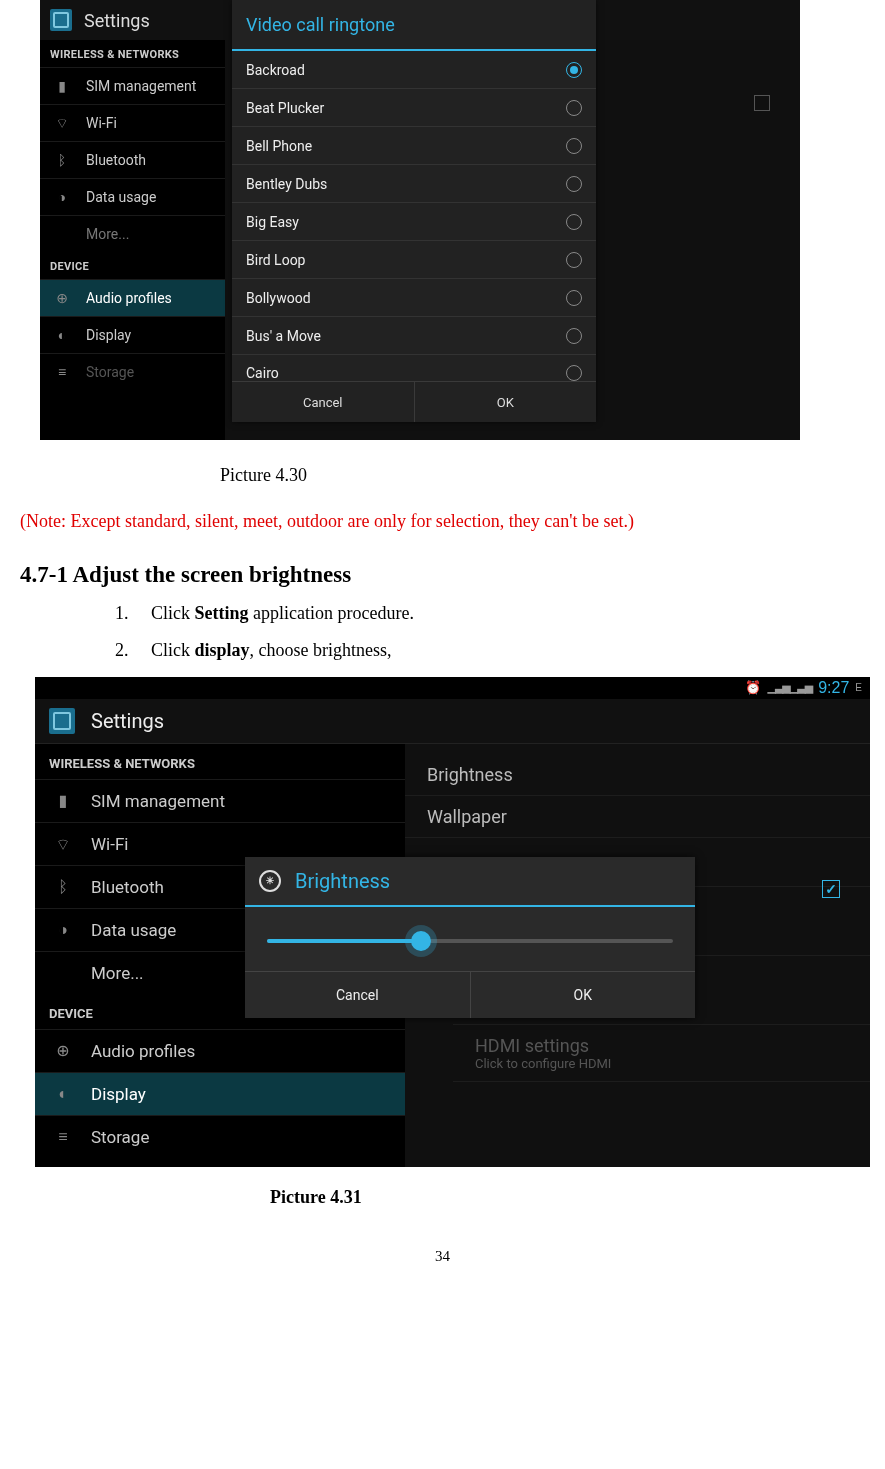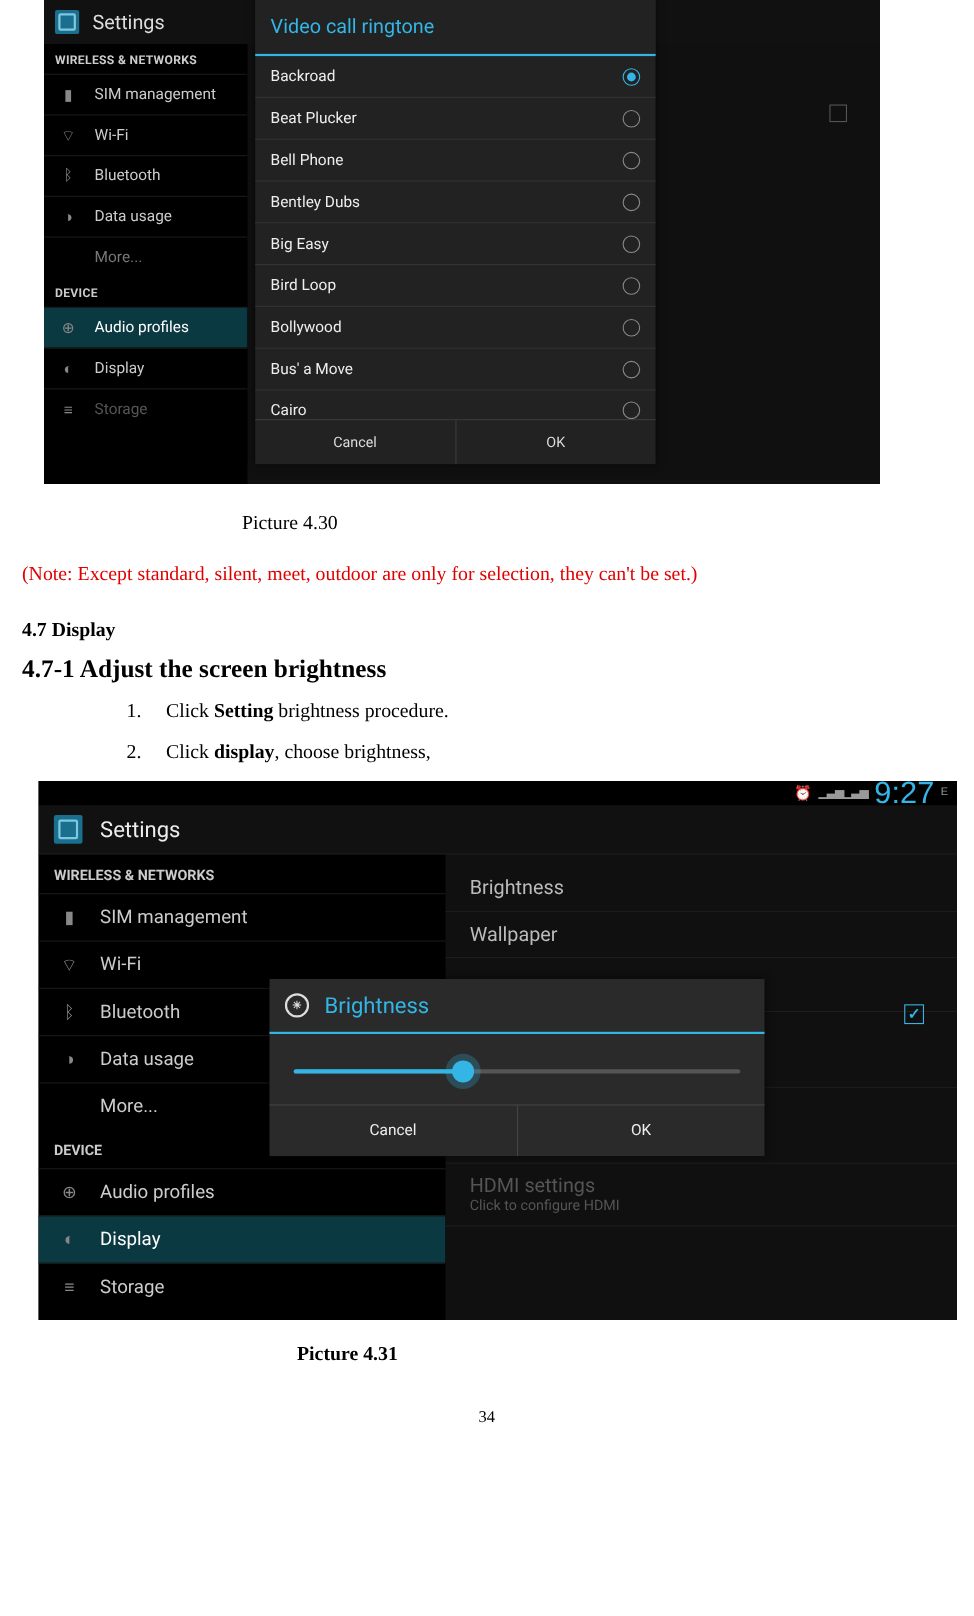--- a/index.html
+++ b/index.html
@@ -211,21 +211,21 @@
     overflow: hidden;
     background:#000;
     font-family: Roboto, Arial, sans-serif;
   }
   .s2 .statusbar{
     height:22px;background:#000;display:flex;justify-content:flex-end;align-items:center;
     padding-right:8px;color:#33b5e5;font-size:18px;gap:6px;
     font-family: Arial, sans-serif;
   }
   .s2 .statusbar .sigs{ color:#999; font-size:11px; letter-spacing:-1px;}
-  .s2 .statusbar .time{ font-family: Arial, sans-serif; font-weight:300; font-size:28px;}
+  .s2 .statusbar .time{ font-family: Arial, sans-serif; font-weight:300; font-size:16px;}
   .s2 .s-titlebar2{
     display:flex;align-items:center;height:44px;
     padding-left:14px;background:#111;color:#eee;font-size:20px;
     border-bottom:1px solid #222;
   }
   .s2 .s-titlebar2 .ico{
     width:26px;height:26px;background:#1a6e8e;margin-right:16px;border-radius:2px;
     display:flex;align-items:center;justify-content:center;
   }
   .s2 .s-titlebar2 .ico::before{
@@ -249,21 +249,21 @@
   }
   .s2-sidebar .item.active{ background:#0b3942; color:#fff; }
   .s2-right{
     flex:1;background:#101010;color:#aaa;position:relative;
     padding:10px 0;
   }
   .s2-right .r-item{
     padding:10px 22px; font-size:18px; color:#bbb;
     border-bottom:1px solid #1d1d1d;
   }
-  .s2-right .r-item.dim{ color:#555; }
+  .s2-right .r-item.dim{ color:#555;margin-left:48px; }
   .s2-right .sub{ font-size:13px; color:#555; }
   .s2-right .chk2{
     position:absolute; right:30px; top:136px;
     width:16px;height:16px;border:1px solid #33b5e5;
     display:flex;align-items:center;justify-content:center;
     color:#33b5e5;font-size:14px;font-weight:bold;
   }
   .dialog2{
     position:absolute;left:210px;top:180px;width:450px;
     background:#2a2a2a;box-shadow:0 0 8px rgba(0,0,0,0.7);
@@ -400,25 +400,24 @@
         <div>Cancel</div>
         <div>OK</div>
       </div>
     </div>
   </div>
 
   <div class="caption">Picture 4.30</div>
 
   <div class="note">(Note: Except standard, silent, meet, outdoor are only for selection, they can't be set.)</div>
 
-  <div class="h1">4.7 Display</div>
   <div class="h2">4.7-1 Adjust the screen brightness</div>
 
   <div class="list">
-    <div class="li"><span class="n">1.</span><span>Click </span><span class="b">Setting</span><span> brightness procedure.</span></div>
+    <div class="li"><span class="n">1.</span><span>Click </span><span class="b">Setting</span><span> application procedure.</span></div>
     <div class="li"><span class="n">2.</span><span>Click </span><span class="b">display</span><span>, choose brightness,</span></div>
   </div>
 
   <div class="s2">
     <div class="statusbar">
       <span style="color:#ccc;font-size:13px;">⏰</span>
       <span class="sigs">▁▃▅▁▃▅</span>
       <span class="time">9:27</span>
       <span style="font-size:10px;color:#999;">E</span>
     </div>

